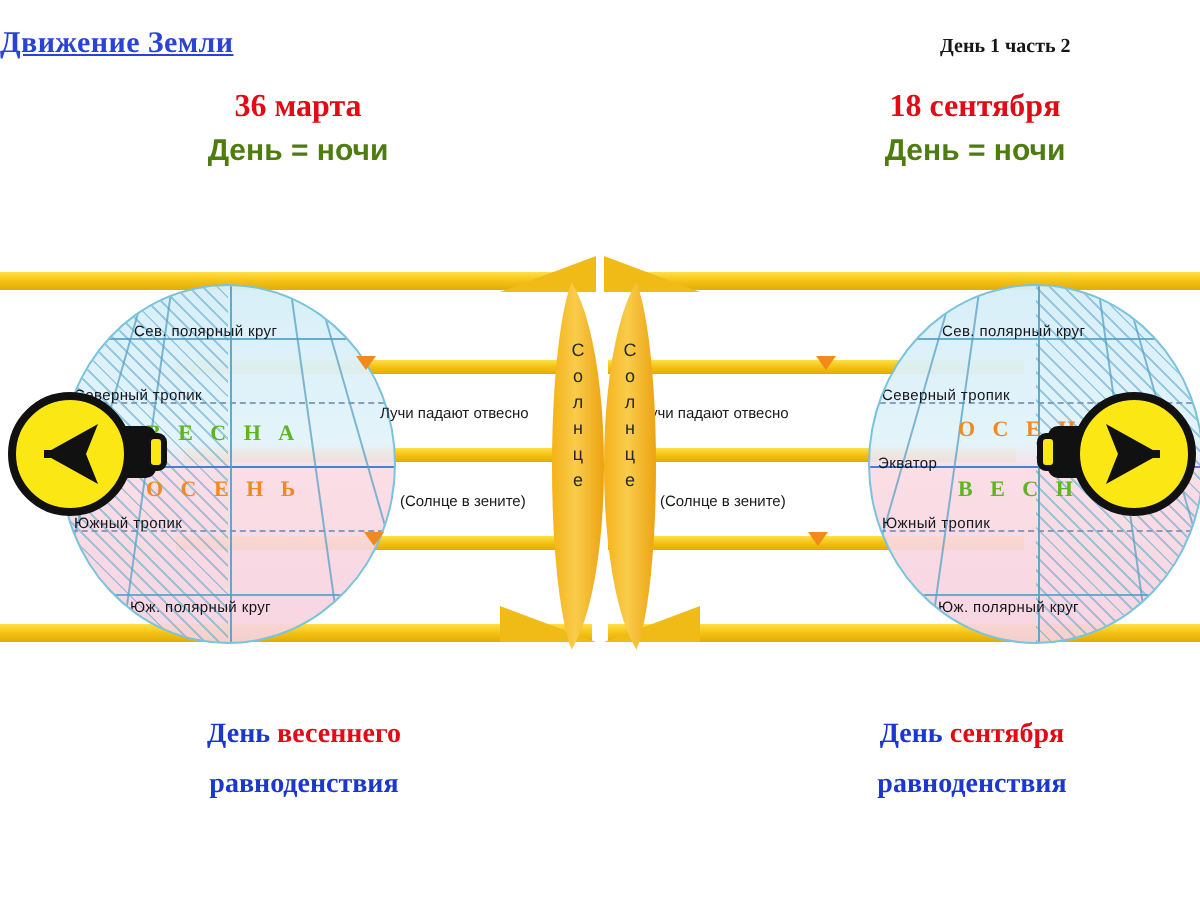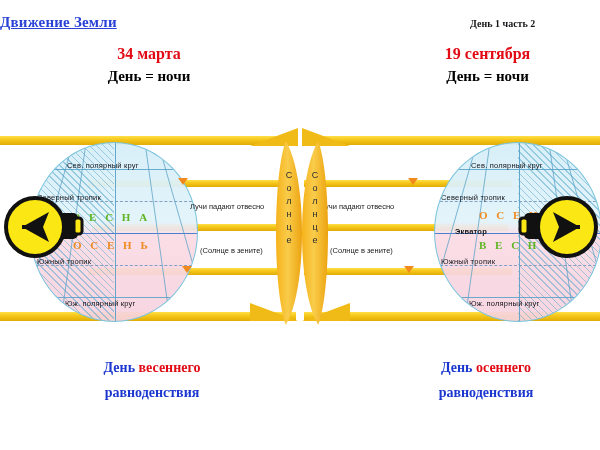--- a/index.html
+++ b/index.html
@@ -50,24 +50,24 @@
     line-height: 22px;
   }
   .season-date {
     font-family: "Liberation Serif", serif;
     font-weight: bold;
     font-size: 16px;
     color: #e20a14;
     line-height: 23px;
   }
   .season-eq {
-    font-family: Liberation Serif, serif;
+    font-family: Liberation Sans, sans-serif;
     font-weight: bold;
     font-size: 15px;
-    color: #000000;
+    color: #4d7c0f;
     line-height: 22px;
   }
 
   
   .diagram {
     position: absolute;
     left: 0; top: 128px;
     width: 524px; height: 210px;
   }
   .panel {
@@ -233,26 +233,26 @@
   }
   .cap-accent { color: #e20a14; }
 </style>
 </head>
 <body>
 
 <div class="main-title">Движение Земли</div>
 <div class="lesson-tag">День 1 часть 2</div>
 
 <div class="season-head left">
-  <div class="season-date">34 марта</div>
+  <div class="season-date">36 марта</div>
   <div class="season-eq">День = ночи</div>
 </div>
 
 <div class="season-head right">
-  <div class="season-date">19 сентября</div>
+  <div class="season-date">18 сентября</div>
   <div class="season-eq">День = ночи</div>
 </div>
 
 <div class="diagram">
 
   <div class="panel left">
 
     <div class="ray" style="left:0px;  top:8px;   width:296px;"></div>
     <div class="ray thin" style="left:88px; top:52px;  width:208px;"></div>
     <div class="ray thin" style="left:92px; top:96px;  width:204px;"></div>
@@ -314,21 +314,21 @@
       <div class="lat" style="top:154px;"></div>
 
       <div class="lon center" style="left:84px;"></div>
       <div class="lon" style="left:42px;  transform:skewX(-8deg);"></div>
       <div class="lon" style="left:126px; transform:skewX(8deg);"></div>
       <div class="lon" style="left:16px;  transform:skewX(-16deg);"></div>
       <div class="lon" style="left:152px; transform:skewX(16deg);"></div>
 
       <div class="globe-label" style="left:36px; top:18px;">Сев. полярный круг</div>
       <div class="globe-label" style="left:6px;  top:50px;">Северный  тропик</div>
-      <div class="globe-label" style="left:20px;  top:84px;font-weight:bold;">Экватор</div>
+      <div class="globe-label" style="left:4px;  top:84px;">Экватор</div>
       <div class="globe-label" style="left:6px;  top:114px;">Южный  тропик</div>
       <div class="globe-label" style="left:34px; top:156px;">Юж. полярный круг</div>
 
       <div class="season-word autumn" style="left:44px; top:66px;">О С Е Н Ь</div>
       <div class="season-word spring" style="left:44px; top:96px;">В Е С Н А</div>
     </div>
 
     <div class="marker" style="left:106px; top:50px;"></div>
     <div class="marker" style="left:102px; top:138px;"></div>
 
@@ -369,16 +369,16 @@
   <div class="cap-line">
     <span>День</span>
     <span class="cap-accent">весеннего</span>
   </div>
   <div class="cap-line">равноденствия</div>
 </div>
 
 <div class="caption right">
   <div class="cap-line">
     <span>День</span>
-    <span class="cap-accent">осеннего</span>
+    <span class="cap-accent">сентября</span>
   </div>
   <div class="cap-line">равноденствия</div>
 </div>
 
 </body></html>

